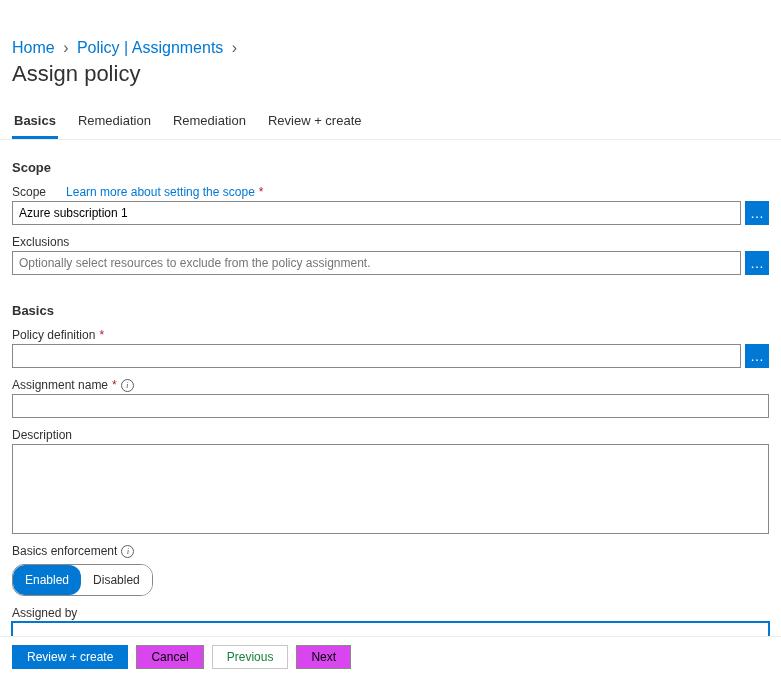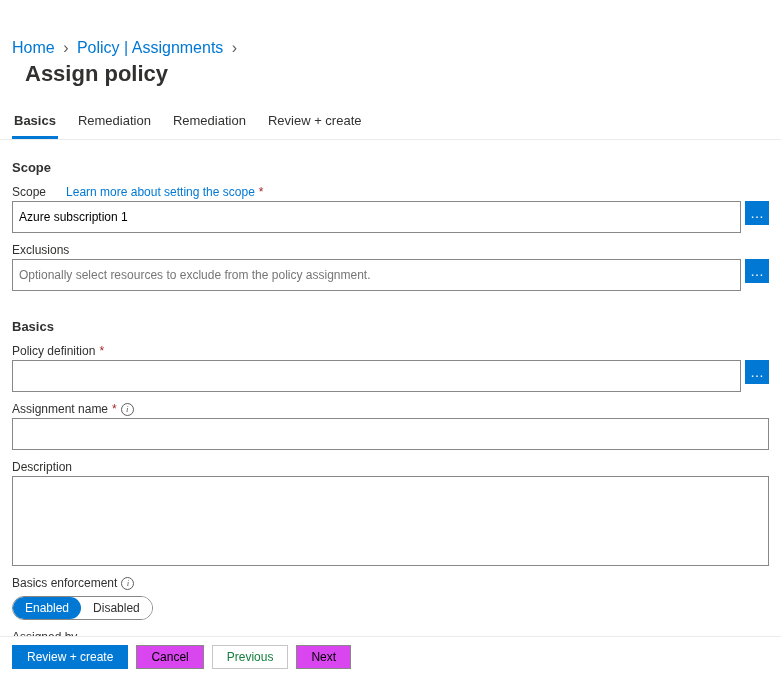--- a/index.html
+++ b/index.html
@@ -1,36 +1,36 @@
 <!DOCTYPE html>
 <html><head>
 <meta charset="utf-8">
 <style>
   * { box-sizing: border-box; margin: 0; padding: 0; font-family: "Segoe UI", Arial, sans-serif; }
   body { background: #fff; width: 781px; height: 677px; position: relative; font-size: 13px; color: #323130; }
   .breadcrumb { padding: 10px 12px 4px; font-size: 16px; margin-top: 29px; }
   .breadcrumb a { color: #0078d4; text-decoration: none; }
   .breadcrumb .sep { color: #605e5c; margin: 0 4px; }
-  h1.page-title { font-size: 22px; font-weight: 700; padding: 0 25px 20px; }
+  h1.page-title { font-size: 22px; font-weight: 400; padding: 0 12px 20px; }
   .tabs { display: flex; border-bottom: 1px solid #edebe9; padding-left: 12px; gap: 18px; }
   .tab { padding: 6px 2px 8px; font-size: 13px; color: #323130; cursor: pointer; border-bottom: 3px solid transparent; }
   .tab.active { border-bottom: 3px solid #0078d4; font-weight: 600; }
   .form-area { padding: 10px 12px 0; }
   .section-head { font-size: 13px; font-weight: 600; margin-top: 10px; margin-bottom: 2px; }
   .field-label { font-size: 12px; margin-top: 10px; display: flex; align-items: center; gap: 4px; }
   .req { color: #a4262c; }
   .helper-link { color: #0078d4; text-decoration: none; font-size: 12px; margin-left: 16px; }
   .input-row { display: flex; align-items: stretch; margin-top: 2px; gap: 4px; }
-  .txt { flex: 1; border: 1px solid #8a8886; height: 32px; padding: 2px 6px; font-size: 12px; background: #fff; }
+  .txt { flex: 1; border: 1px solid #8a8886; height: 24px; padding: 2px 6px; font-size: 12px; background: #fff; }
   .txt.focus { border: 1px solid #0078d4; outline: 1px solid #0078d4; }
   .txt::placeholder { color: #767676; }
   .ellipsis-btn { width: 24px; height: 24px; background: #0078d4; color: #fff; border: none; cursor: pointer; display: flex; align-items: center; justify-content: center; font-size: 14px; line-height: 1; }
   textarea.txt { height: 90px; resize: none; }
   .info-icon { display:inline-flex; width:13px; height:13px; border:1px solid #605e5c; border-radius:50%; font-size:9px; align-items:center; justify-content:center; color:#605e5c; font-style: italic; font-family: serif; }
-  .toggle-wrap { display: inline-flex; border: 1px solid #8a8886; border-radius: 12px; overflow: hidden; margin-top: 6px; height: 24px; }
+  .toggle-wrap { display: inline-flex; border: 1px solid #8a8886; border-radius: 12px; overflow: hidden; margin-top: 6px; height: 32px; }
   .toggle-opt { padding: 2px 12px; font-size: 12px; background: #fff; color: #323130; border: none; cursor: pointer; display:flex; align-items:center; }
   .toggle-opt.on { background: #0078d4; color: #fff; border-radius: 12px; }
   .footer { position: absolute; bottom: 0; left: 0; right: 0; border-top: 1px solid #edebe9; padding: 8px 12px; display: flex; gap: 8px; background: #fff; }
   .btn { height: 24px; padding: 0 14px; font-size: 12px; border: 1px solid #8a8886; background: #d946ef; cursor: pointer; }
   .btn.primary { background: #0078d4; color: #fff; border-color: #0078d4; }
   .btn.disabled { color: #15803d; border-color: #c8c6c4; background:#fff; cursor: default; }
 </style>
 </head>
 <body>
 

